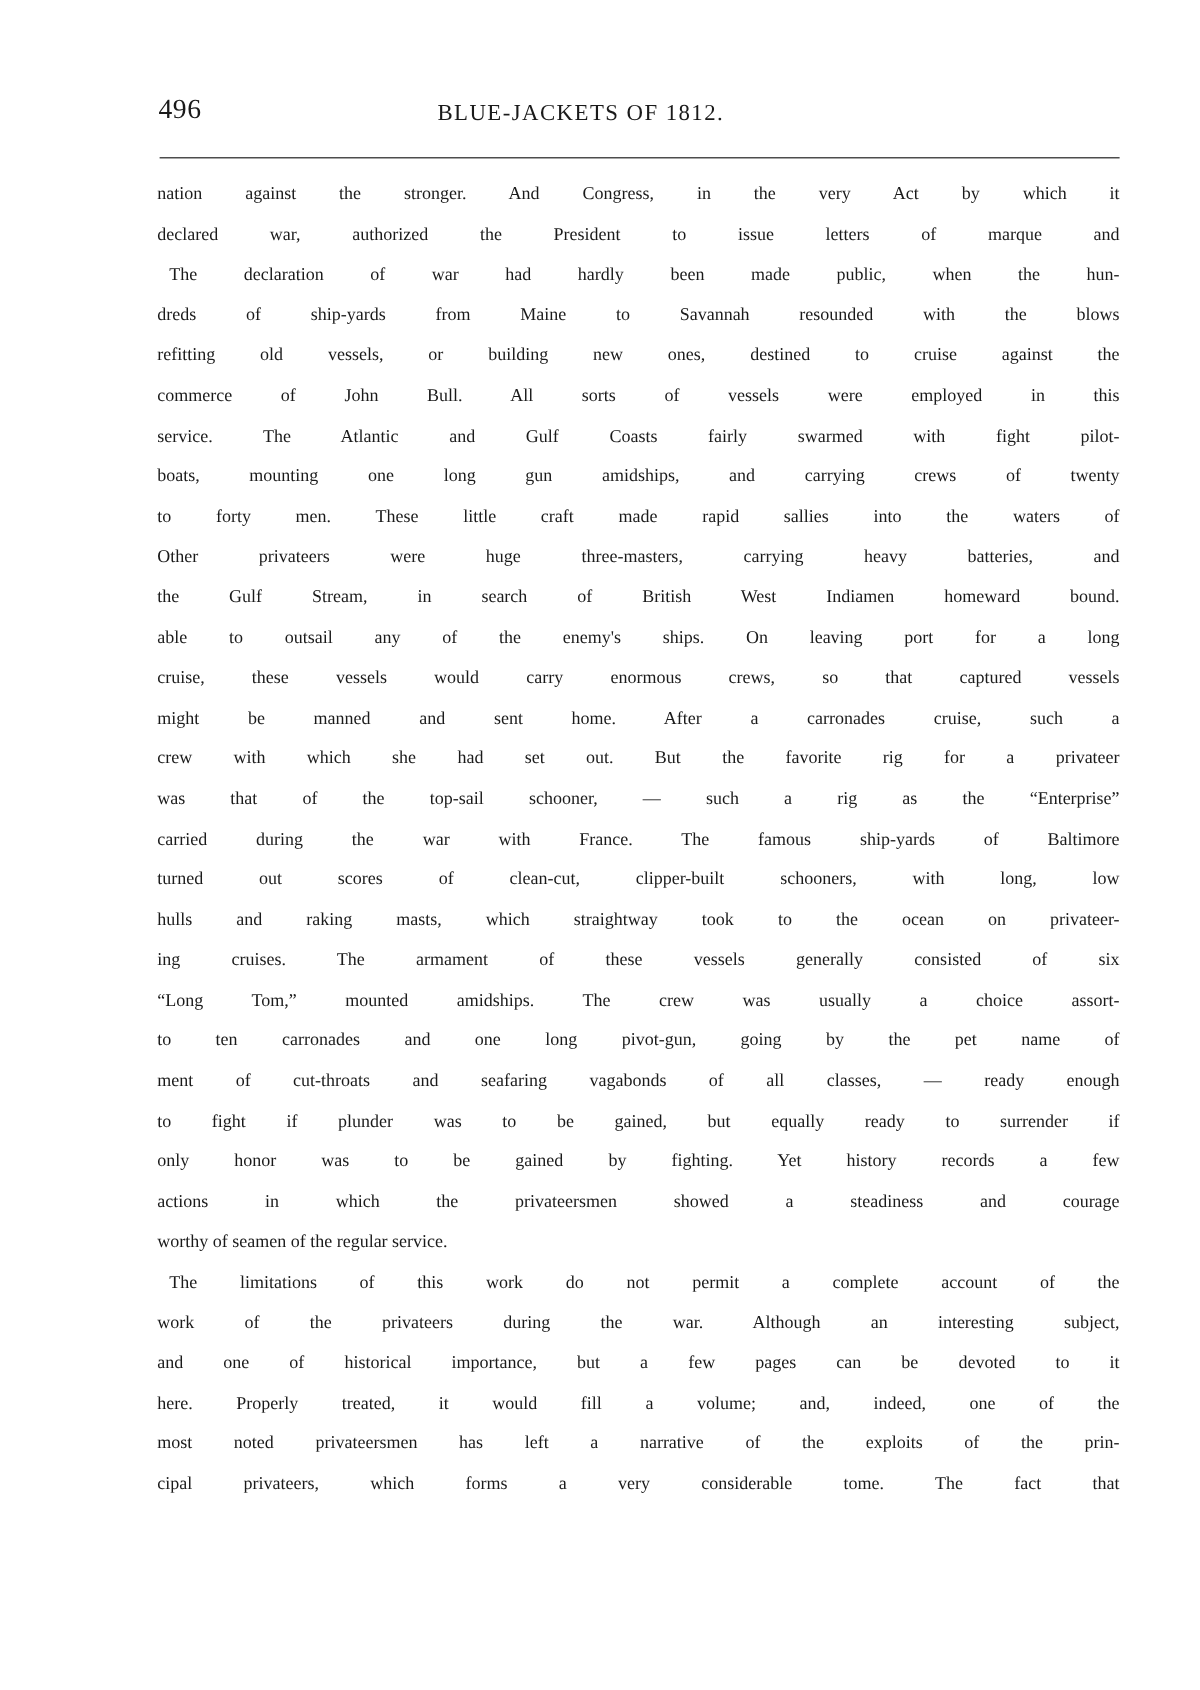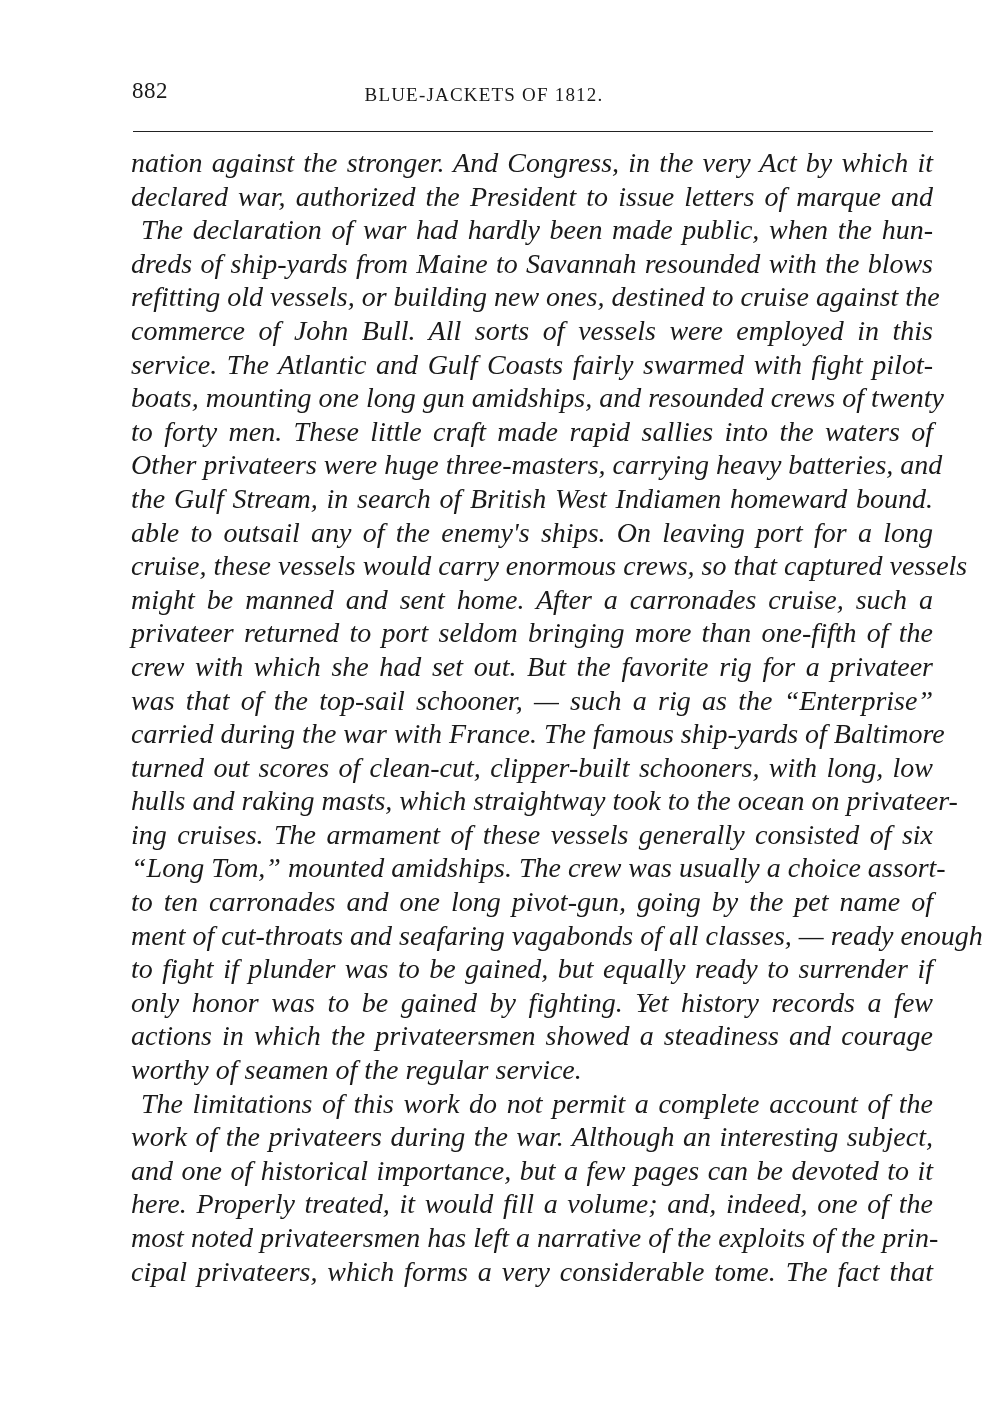--- a/index.html
+++ b/index.html
@@ -4,53 +4,52 @@
 <style>
   html, body { margin: 0; padding: 0; background: #ffffff; }
   body { width: 1000px; height: 1408px; position: relative; overflow: hidden;
          font-family: "Liberation Serif", "DejaVu Serif", serif; color: #1a1a1a; }
   .page-number { position: absolute; left: 132px; top: 78px; font-size: 23px; letter-spacing: 0.5px; }
   .running-head { position: absolute; left: 0; width: 968px; top: 84px; text-align: center;
                   font-size: 19px; letter-spacing: 1.2px; }
   .rule { position: absolute; left: 133px; top: 131px; width: 800px; height: 0;
           border-top: 1.4px solid #222; }
   .body-text { position: absolute; left: 131px; top: 146px; width: 802px; }
-  .line { display: block; height: 33.6px; line-height: 33.6px; font-size: 28px;
-          white-space: nowrap; text-align: justify; text-align-last: justify; font-style: italic; }
+  .line { display: block; height: 33.6px; line-height: 33.6px; font-size: 15px;
+          white-space: nowrap; text-align: justify; text-align-last: justify; }
   .line.last { text-align-last: left; }
   .line.indent { padding-left: 10px; }
 </style>
 </head>
 <body>
 
 <div>
-  <span class="page-number">882</span>
+  <span class="page-number">496</span>
   <span class="running-head">BLUE-JACKETS OF 1812.</span>
   <div class="rule"></div>
 </div>
 
 <div class="body-text">
   <div>
     <span class="line">nation against the stronger.  And Congress, in the very Act by which it</span>
     <span class="line">declared war, authorized the President to issue letters of marque and</span>
   </div>
   <div>
     <span class="line indent">The declaration of war had hardly been made public, when the hun-</span>
     <span class="line">dreds of ship-yards from Maine to Savannah resounded with the blows</span>
     <span class="line">refitting old vessels, or building new ones, destined to cruise against the</span>
     <span class="line">commerce of John Bull.  All sorts of vessels were employed in this</span>
     <span class="line">service.  The Atlantic and Gulf Coasts fairly swarmed with fight pilot-</span>
-    <span class="line">boats, mounting one long gun amidships, and resounded crews of twenty</span>
+    <span class="line">boats, mounting one long gun amidships, and carrying crews of twenty</span>
     <span class="line">to forty men.  These little craft made rapid sallies into the waters of</span>
     <span class="line">Other privateers were huge three-masters, carrying heavy batteries, and</span>
     <span class="line">the Gulf Stream, in search of British West Indiamen homeward bound.</span>
     <span class="line">able to outsail any of the enemy's ships.  On leaving port for a long</span>
     <span class="line">cruise, these vessels would carry enormous crews, so that captured vessels</span>
     <span class="line">might be manned and sent home.  After a carronades cruise, such a</span>
-    <span class="line">privateer returned to port seldom bringing more than one-fifth of the</span>
     <span class="line">crew with which she had set out.  But the favorite rig for a privateer</span>
     <span class="line">was that of the top-sail schooner, — such a rig as the “Enterprise”</span>
     <span class="line">carried during the war with France.  The famous ship-yards of Baltimore</span>
     <span class="line">turned out scores of clean-cut, clipper-built schooners, with long, low</span>
     <span class="line">hulls and raking masts, which straightway took to the ocean on privateer-</span>
     <span class="line">ing cruises.  The armament of these vessels generally consisted of six</span>
     <span class="line">“Long Tom,” mounted amidships.  The crew was usually a choice assort-</span>
     <span class="line">to ten carronades and one long pivot-gun, going by the pet name of</span>
     <span class="line">ment of cut-throats and seafaring vagabonds of all classes, — ready enough</span>
     <span class="line">to fight if plunder was to be gained, but equally ready to surrender if</span>

